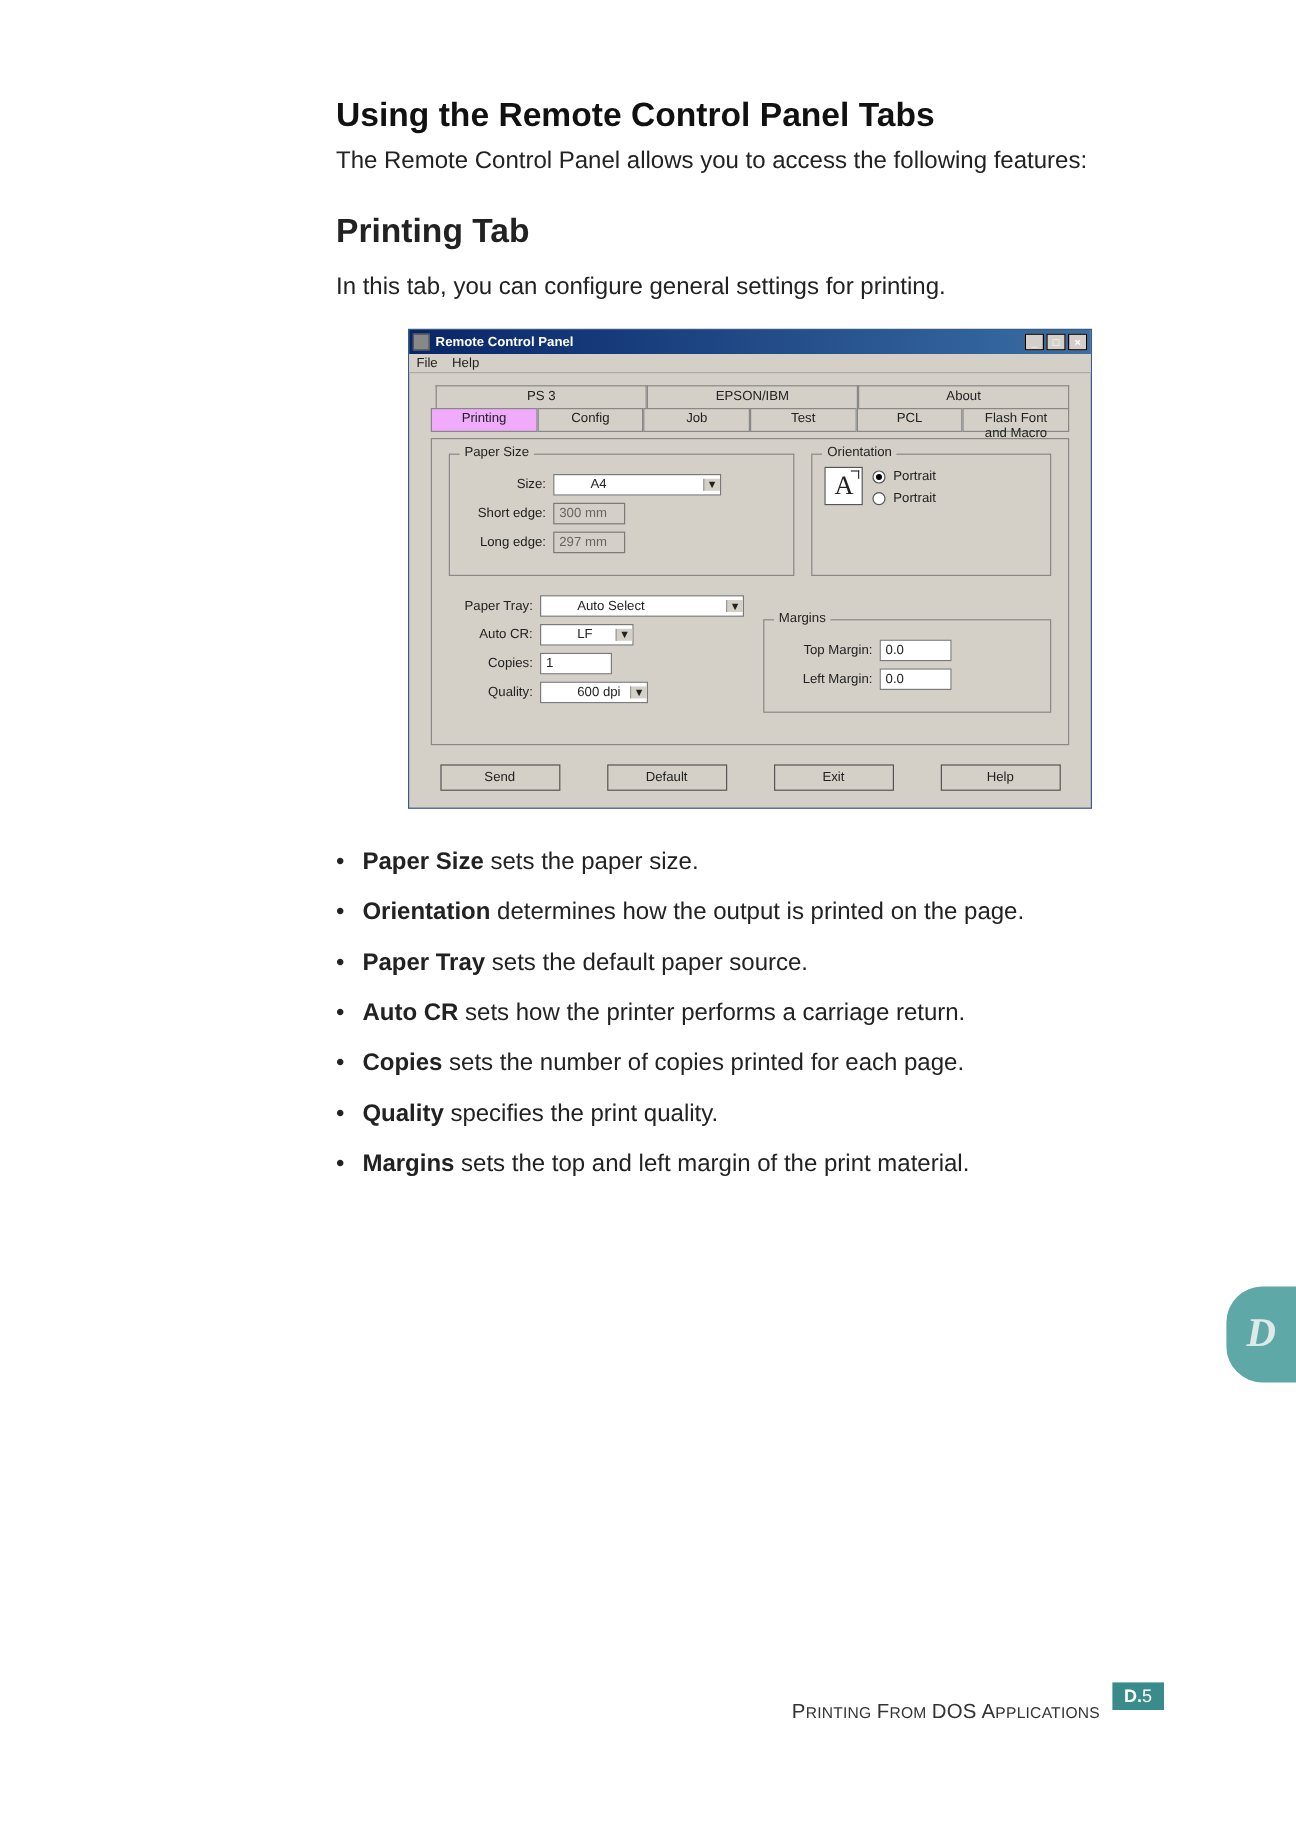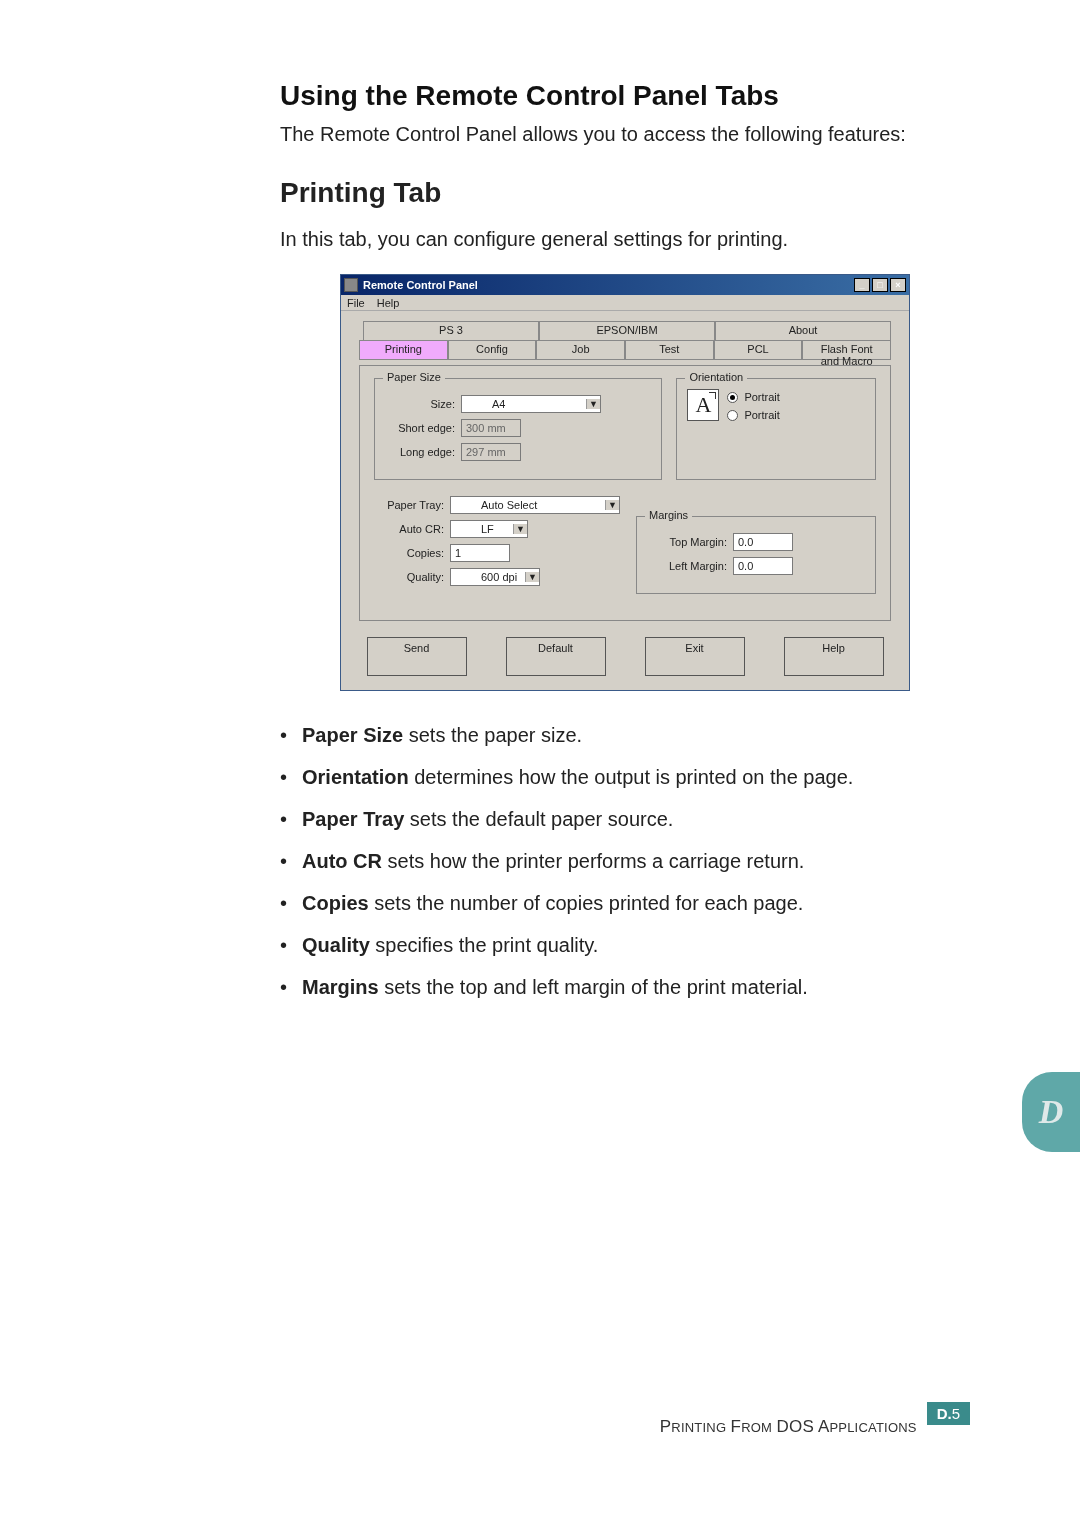--- a/index.html
+++ b/index.html
@@ -203,21 +203,21 @@
   .btn-row {
     display: flex;
     gap: 24px;
     justify-content: space-around;
     margin-top: 16px;
   }
   .dlg-btn {
     border: 1px solid #555;
     background: #d4d0c8;
     width: 100px;
-    height: 39px;
+    height: 22px;
     font-size: 11px;
     text-align: center;
     line-height: 20px;
   }
   
   ul.feature-list {
     list-style: none;
     margin-top: 8px;
   }
   ul.feature-list li {

